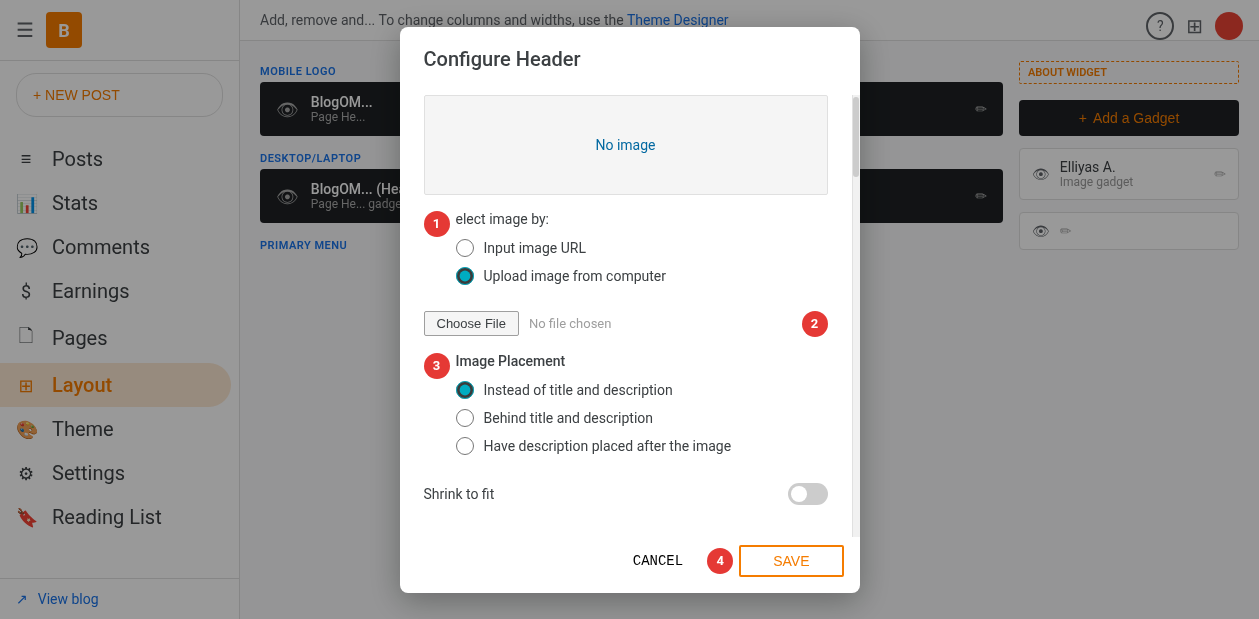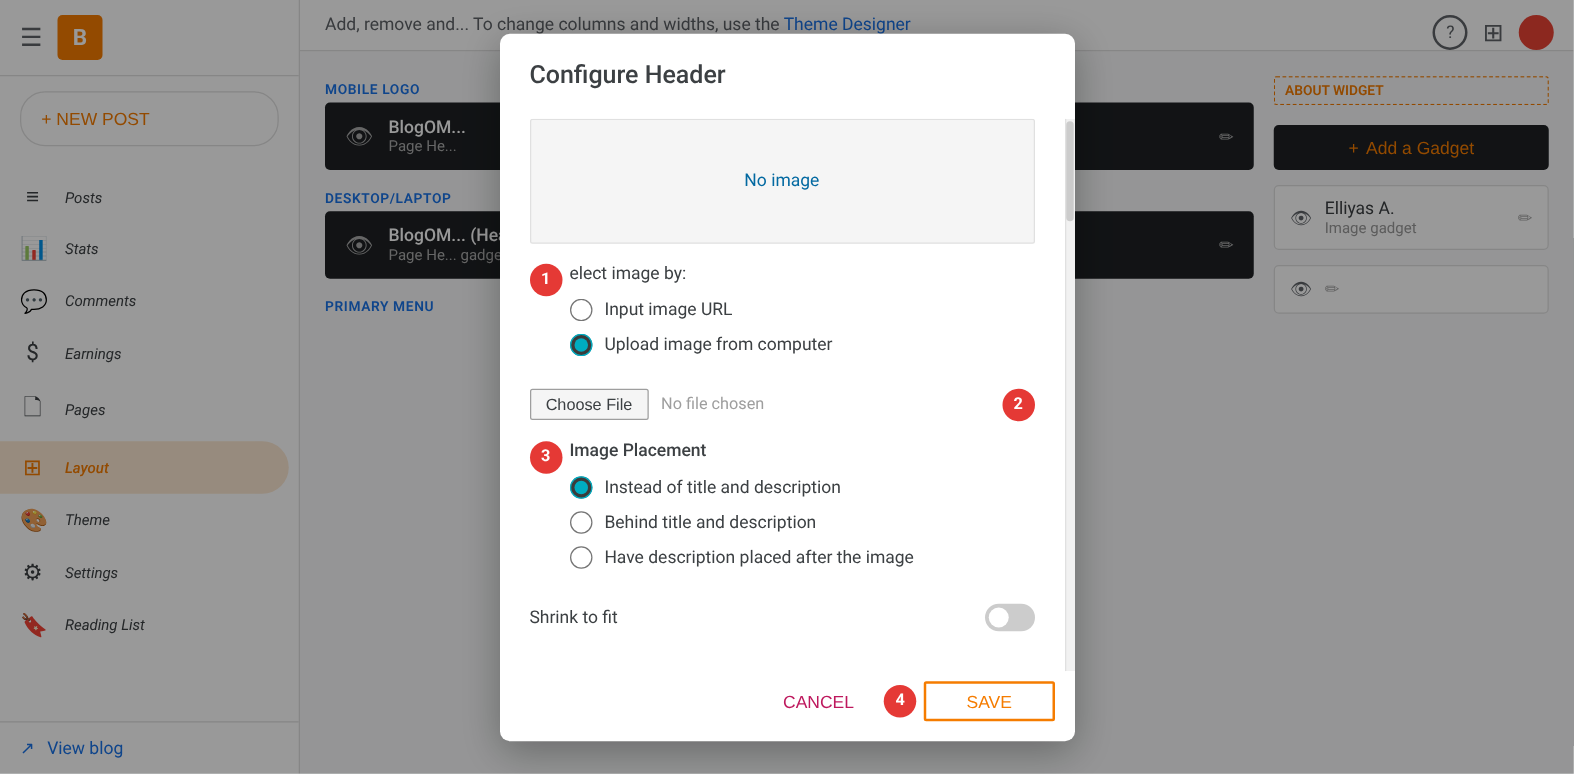--- a/index.html
+++ b/index.html
@@ -45,21 +45,21 @@
     .sidebar-nav { flex: 1; overflow-y: auto; padding: 8px 0; }
     .sidebar-item {
       display: flex; align-items: center;
       padding: 10px 16px; gap: 16px;
       cursor: pointer; color: #3c4043;
       border-radius: 0 24px 24px 0;
       margin-right: 8px;
     }
     .sidebar-item.active { background: #fce8d2; color: #f57c00; }
     .sidebar-item .item-icon { font-size: 18px; width: 20px; text-align: center; }
-    .sidebar-item .item-label { font-size: 12px; font-style: italic; }
+    .sidebar-item .item-label { font-size: 20px; }
     .sidebar-item.active .item-label { color: #f57c00; font-weight: 500; }
     .sidebar-footer {
       padding: 12px 16px;
       border-top: 1px solid #e0e0e0;
     }
     .view-blog-link {
       display: flex; align-items: center; gap: 10px;
       color: #1a73e8; font-size: 14px; cursor: pointer;
     }
 
@@ -217,22 +217,22 @@
       background: #fff; border-radius: 50%;
     }
 
     .modal-footer {
       padding: 8px 16px 16px;
       display: flex; justify-content: flex-end; gap: 8px;
       flex-shrink: 0;
     }
     .cancel-btn {
       background: transparent; border: none;
-      color: #be185d; font-size: 14px; font-weight: 500;
-      padding: 8px 16px; cursor: pointer; text-transform: uppercase;
+      color: #000000; font-size: 14px; font-weight: 500;
+      padding: 8px 16px; cursor: pointer; text-transform: uppercase; font-family: Liberation Mono, monospace;
     }
     .save-btn {
       background: transparent; border: 2px solid #f57c00;
       color: #f57c00; font-size: 14px; font-weight: 500;
       padding: 6px 32px; cursor: pointer; text-transform: uppercase;
       border-radius: 2px;
       text-align: right;
     }
 
     

